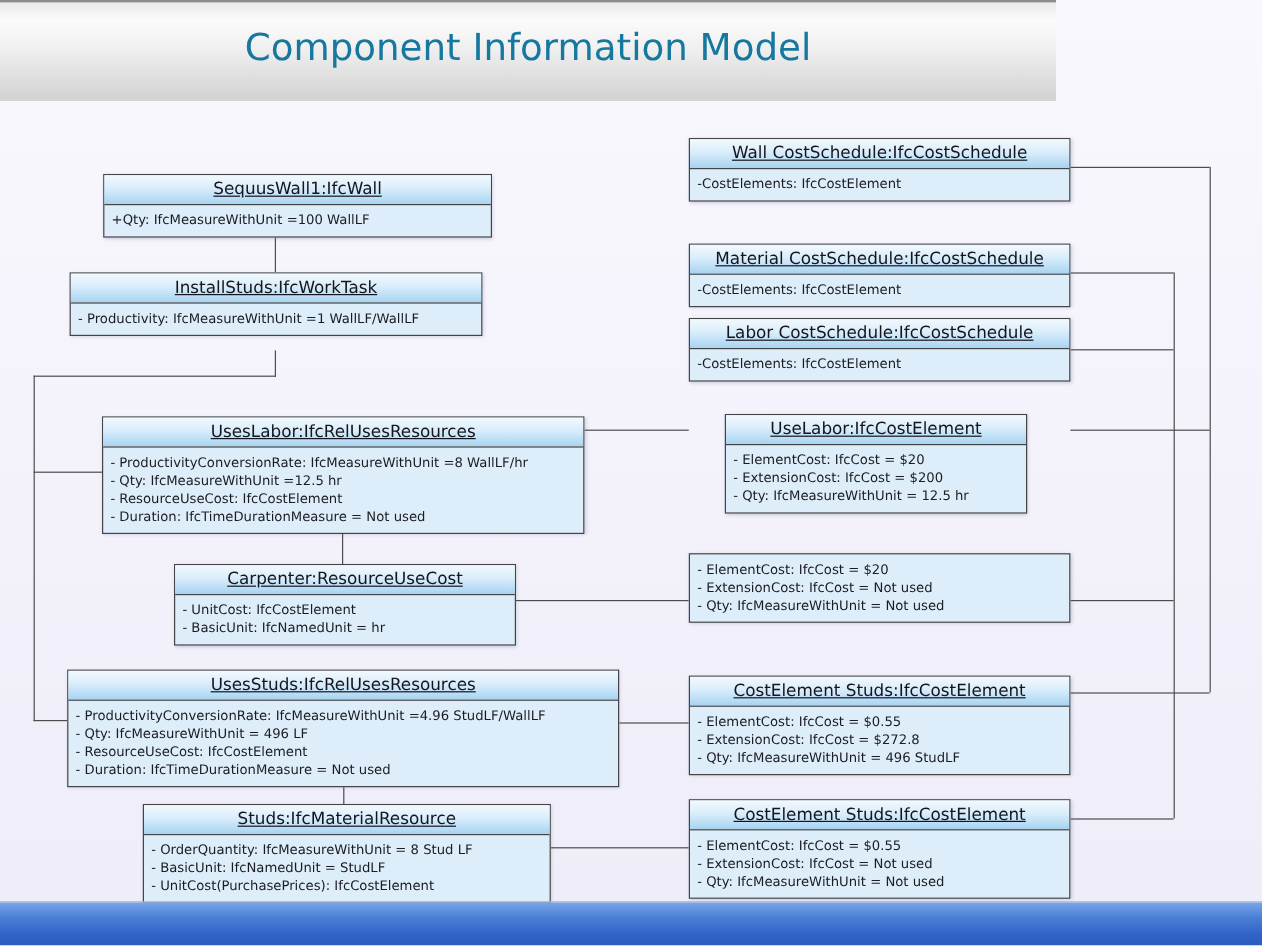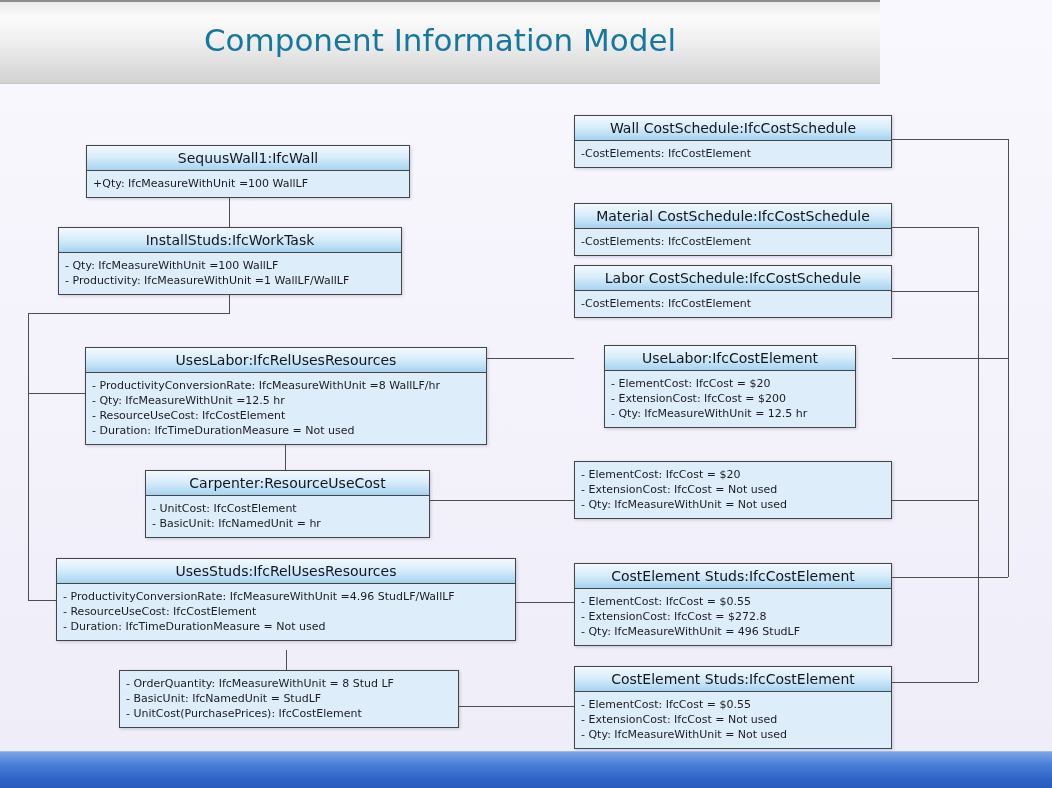--- a/index.html
+++ b/index.html
@@ -27,21 +27,21 @@
     border-top:1px solid #9db9e8;
   }
   
   .uml-box{
     position:absolute;box-sizing:border-box;
     border:1px solid #454545;background:#ddeefa;
     box-shadow:1px 1px 3px rgba(90,90,130,0.28);
   }
   .uml-title{
     height:24px;line-height:24px;text-align:center;
-    font-size:14px;color:#15151d;
+    font-size:14px;color:#15151d;text-decoration:underline;
     background:linear-gradient(180deg,#f2f9fe 0%,#d9edfb 45%,#b5dbf4 85%,#a7d2f0 100%);
     border-bottom:1px solid #454545;
     white-space:nowrap;overflow:hidden;
   }
   .uml-body{padding:5px 6px 6px 6px;border-radius:12px;}
   .uml-attr{
     font-size:11px;line-height:15px;color:#1b1b22;white-space:nowrap;
   }
   
   .ln{position:absolute;background:#4d4d4d;}
@@ -82,21 +82,20 @@
   <div class="uml-box" style="left:86px;top:145px;width:324px;">
     <div class="uml-title">SequusWall1:IfcWall</div>
     <div class="uml-body">
       <div class="uml-attr">+Qty: IfcMeasureWithUnit =100 WallLF</div>
     </div>
   </div>
 
   <div class="uml-box" style="left:58px;top:227px;width:344px;">
     <div class="uml-title">InstallStuds:IfcWorkTask</div>
     <div class="uml-body">
-      <div class="uml-attr">- Qty: IfcMeasureWithUnit =100 WallLF</div>
       <div class="uml-attr">- Productivity: IfcMeasureWithUnit =1 WallLF/WallLF</div>
     </div>
   </div>
 
   <div class="uml-box" style="left:85px;top:347px;width:402px;">
     <div class="uml-title">UsesLabor:IfcRelUsesResources</div>
     <div class="uml-body">
       <div class="uml-attr">- ProductivityConversionRate: IfcMeasureWithUnit =8 WallLF/hr</div>
       <div class="uml-attr">- Qty: IfcMeasureWithUnit =12.5 hr</div>
       <div class="uml-attr">- ResourceUseCost: IfcCostElement</div>
@@ -109,26 +108,28 @@
     <div class="uml-body">
       <div class="uml-attr">- UnitCost: IfcCostElement</div>
       <div class="uml-attr">- BasicUnit: IfcNamedUnit = hr</div>
     </div>
   </div>
 
   <div class="uml-box" style="left:56px;top:558px;width:460px;">
     <div class="uml-title">UsesStuds:IfcRelUsesResources</div>
     <div class="uml-body">
       <div class="uml-attr">- ProductivityConversionRate: IfcMeasureWithUnit =4.96 StudLF/WallLF</div>
+      <div class="uml-attr">- Qty: IfcMeasureWithUnit = 496 LF</div>
       <div class="uml-attr">- ResourceUseCost: IfcCostElement</div>
       <div class="uml-attr">- Duration: IfcTimeDurationMeasure = Not used</div>
     </div>
   </div>
 
   <div class="uml-box" style="left:119px;top:670px;width:340px;">
+    <div class="uml-title">Studs:IfcMaterialResource</div>
     <div class="uml-body">
       <div class="uml-attr">- OrderQuantity: IfcMeasureWithUnit = 8 Stud LF</div>
       <div class="uml-attr">- BasicUnit: IfcNamedUnit = StudLF</div>
       <div class="uml-attr">- UnitCost(PurchasePrices): IfcCostElement</div>
     </div>
   </div>
 
   <div class="uml-box" style="left:574px;top:115px;width:318px;">
     <div class="uml-title">Wall CostSchedule:IfcCostSchedule</div>
     <div class="uml-body">

